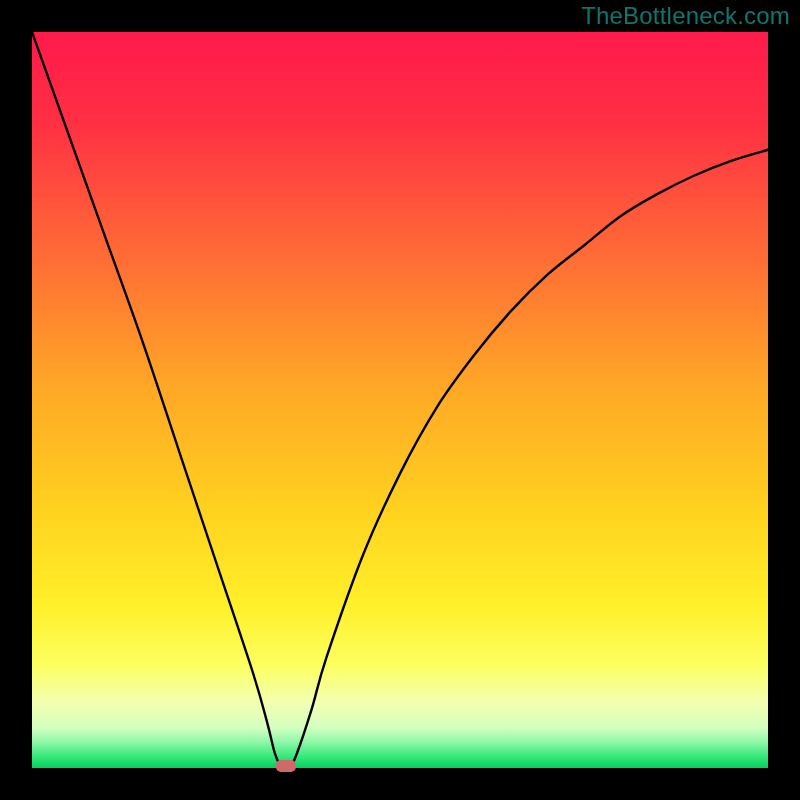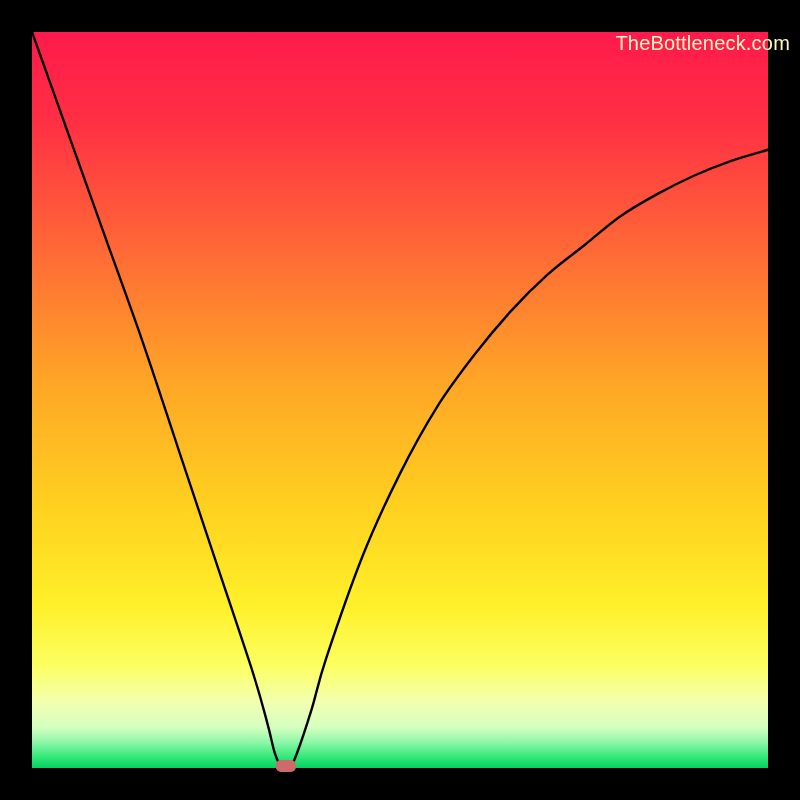--- a/index.html
+++ b/index.html
@@ -13,26 +13,25 @@
   }
   .frame {
     position: absolute;
     left: 0; top: 0;
     width: 800px; height: 800px;
   }
   .watermark {
     position: absolute;
     top: 2px;
     right: 10px;
-    color: #fef9c3;
-    font-size: 20px;
+    color: #0f766e;
+    font-size: 24px;
     font-family: Arial, sans-serif;
     letter-spacing: 0.2px;
     user-select: none;
-    margin-top: 30px;
   }
   svg {
     display: block;
   }
 </style>
 </head>
 <body>
 
 <div class="frame">
   <svg id="chart-svg" width="800" height="800" viewBox="0 0 800 800">

